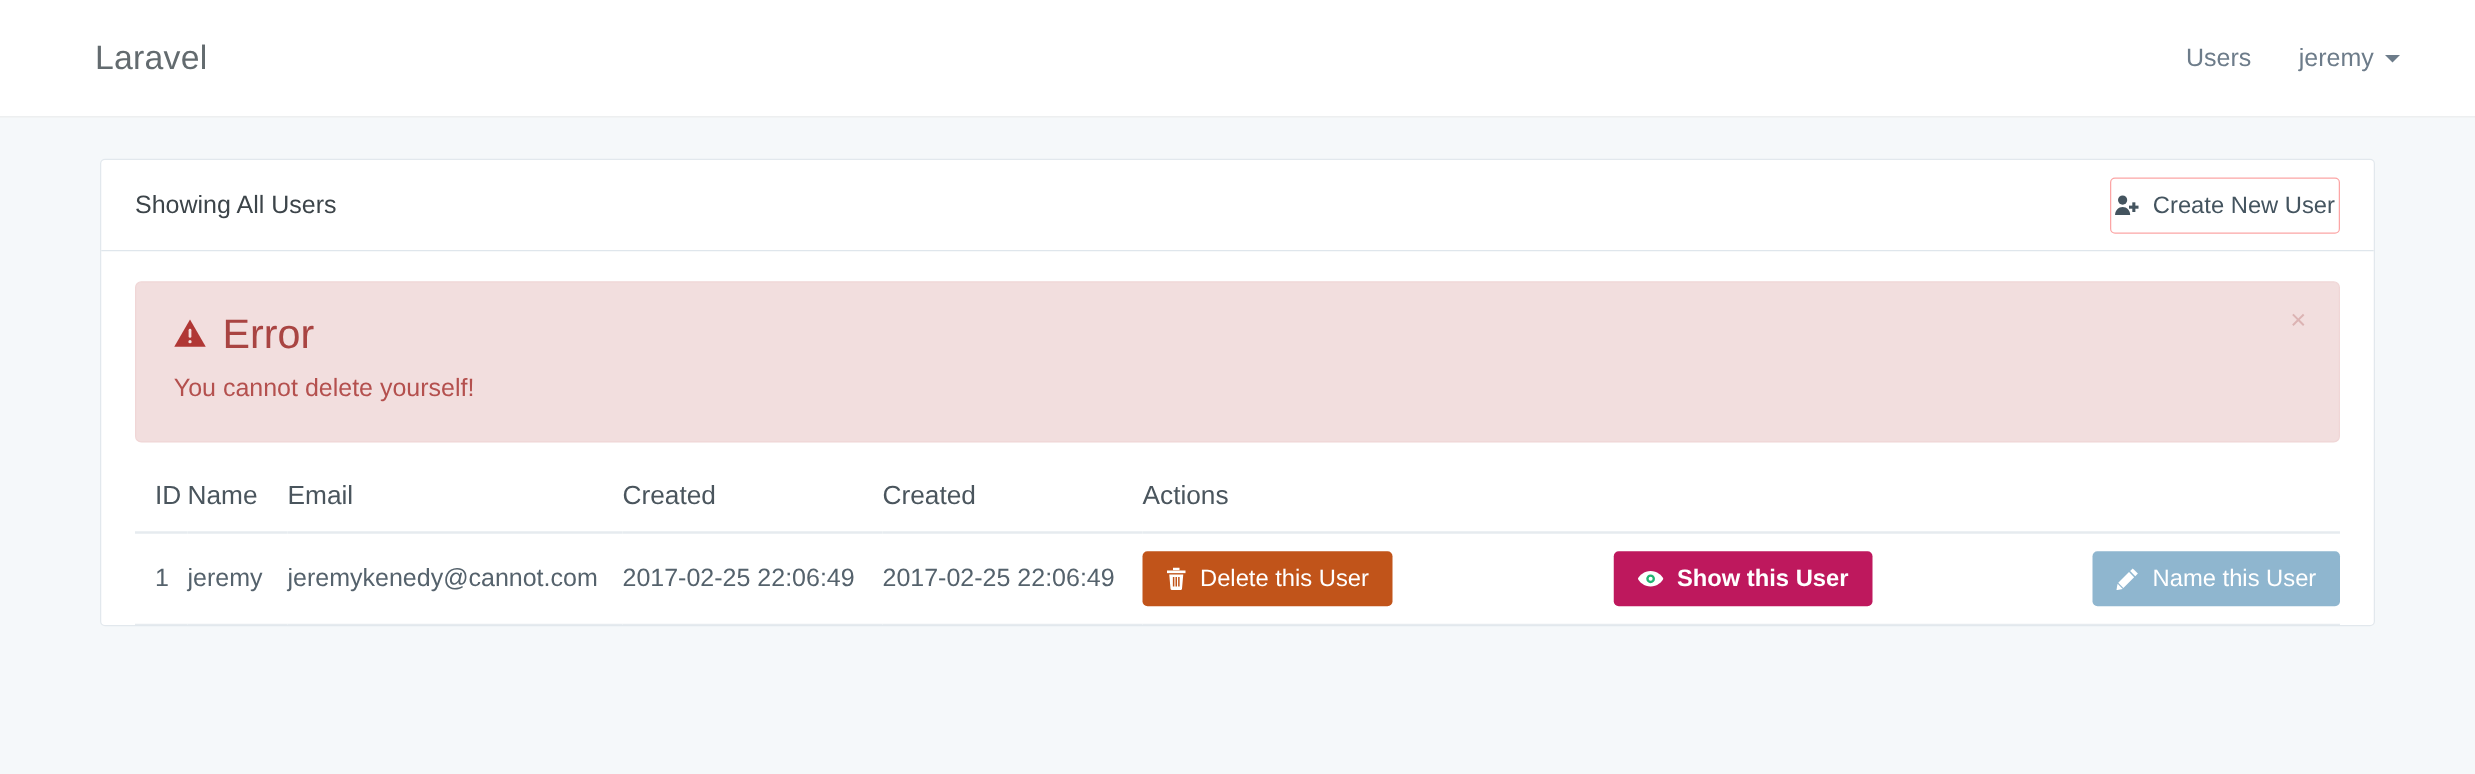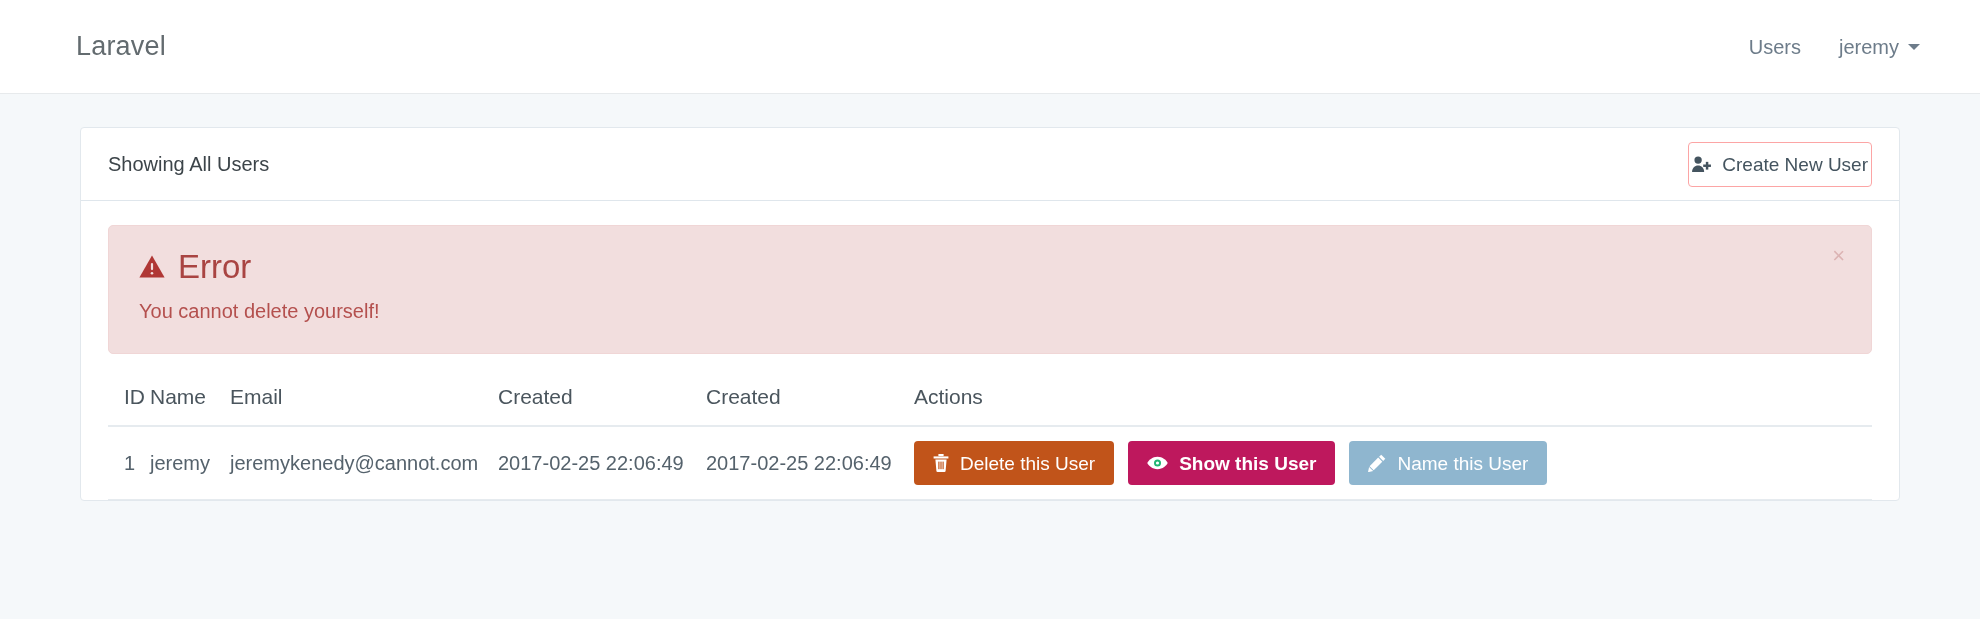--- a/index.html
+++ b/index.html
@@ -167,20 +167,21 @@
   .col-name  { width: 80px;  }
   .col-email { width: 268px; }
   .col-created { width: 208px; }
   .col-updated { width: 208px; }
   .col-actions { }
   td.col-id { color: #55626c; }
 
   .actions {
     display: flex;
     gap: 14px;
+    justify-content: space-between;
   }
   .btn {
     border: none;
     border-radius: 4px;
     padding: 0 19px;
     height: 44px;
     font-size: 19px;
     color: #ffffff;
     display: inline-flex;
     align-items: center;

